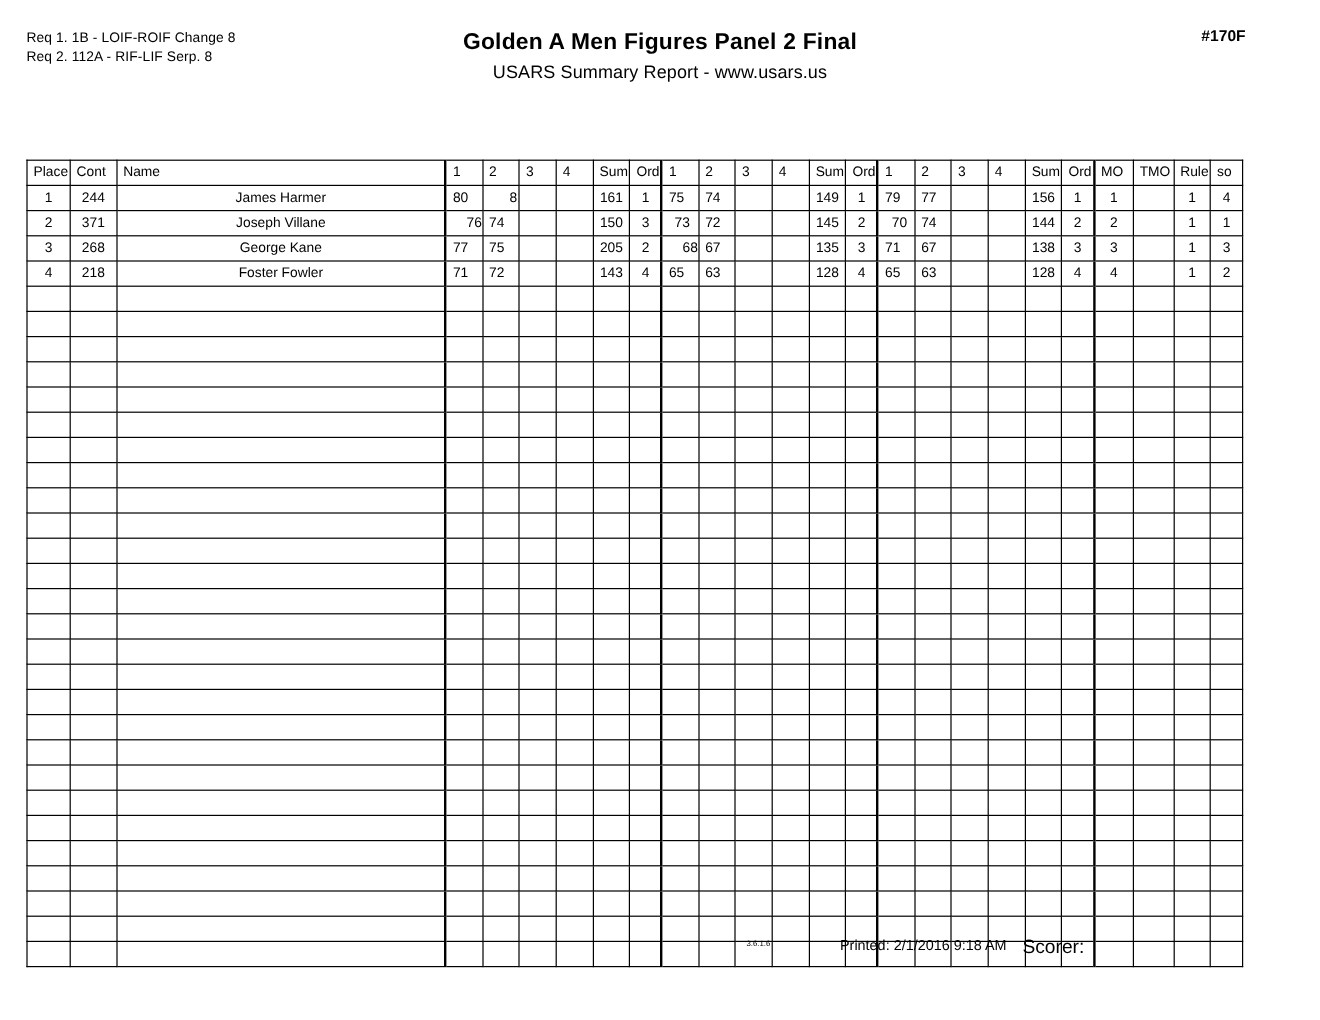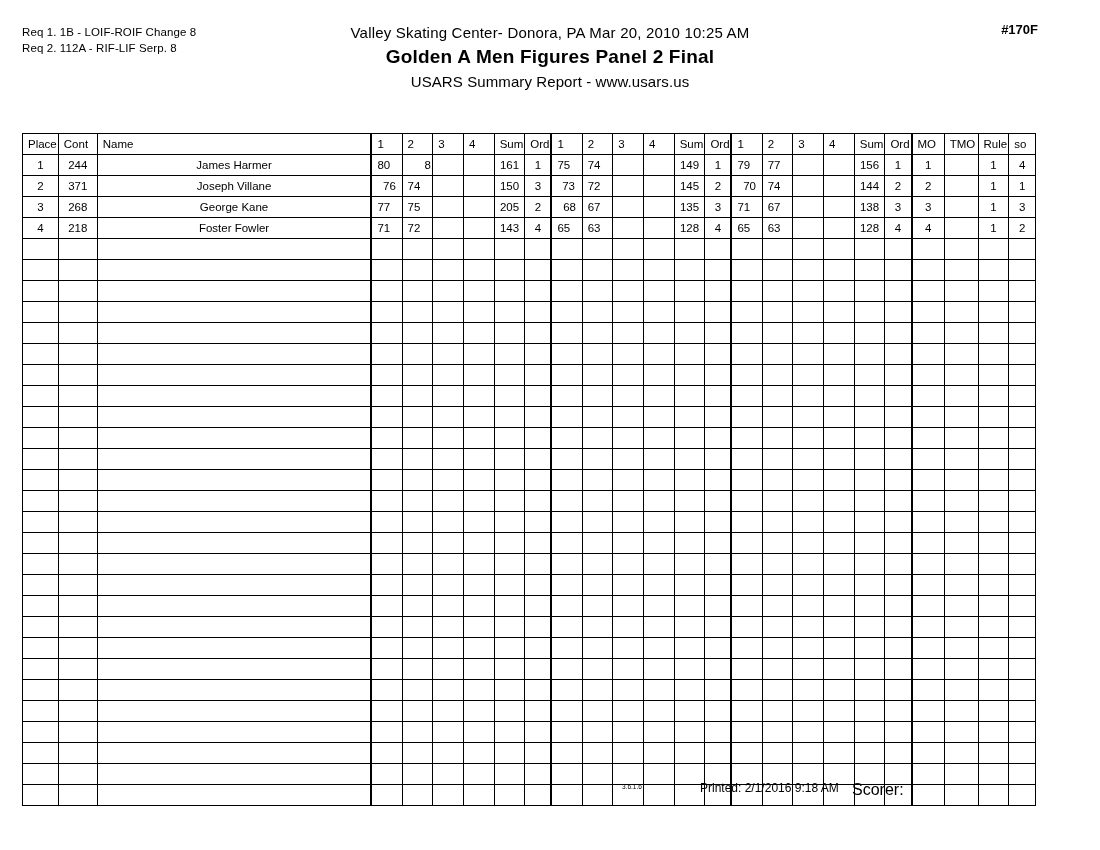--- a/index.html
+++ b/index.html
@@ -144,21 +144,20 @@
 <body>
 
 <div class="req-block">
   <div>Req 1.  1B - LOIF-ROIF Change 8</div>
   <div>Req 2.  112A - RIF-LIF Serp. 8</div>
 </div>
 
 <div class="doc-number">#170F</div>
 
 <div class="title-block">
-  <div class="title-2">Valley Skating Center- Donora, PA  Mar 20, 2010  10:25 AM</div>
   <div class="title-3">Golden A Men Figures    Panel  2 Final</div>
   <div class="title-4">USARS Summary Report - www.usars.us</div>
 </div>
 
 <div class="sheet">
   <table class="grid">
     <colgroup>
       <col style="width:35px">
       <col style="width:38px">
       <col style="width:268px">
@@ -246,21 +245,21 @@
           <td class="ordb thick-r">1</td>
           <td class="ord">1</td>
           <td class="tiny"></td>
           <td class="tiny">1</td>
           <td class="tiny">4</td>
         </tr>
         <tr class="row">
           <td class="numb">2</td>
           <td class="numb">371</td>
           <td class="name-bold">Joseph Villane</td>
-          <td class="sumb thick-l" style="text-align: center; padding-left: 5px; padding-right: 0px;">76</td>
+          <td class="sumb thick-l" style="text-align: right; padding-left: 5px; padding-right: 0px;">76</td>
           <td class="sumb" style="text-align: left; padding-left: 5px; padding-right: 0px;">74</td>
           <td class="sumb" style="text-align: left; padding-left: 5px; padding-right: 0px;"></td>
           <td class="sumb" style="text-align: left; padding-left: 5px; padding-right: 0px;"></td>
           <td class="sumb">150</td>
           <td class="ordb">3</td>
           <td class="sumb thick-l" style="text-align: center; padding-left: 3px; padding-right: 0px;">73</td>
           <td class="sumb" style="text-align: left; padding-left: 5px; padding-right: 0px;">72</td>
           <td class="sumb" style="text-align: left; padding-left: 5px; padding-right: 0px;"></td>
           <td class="sumb" style="text-align: left; padding-left: 5px; padding-right: 0px;"></td>
           <td class="sumb">145</td>
@@ -279,21 +278,21 @@
         <tr class="row">
           <td class="numb">3</td>
           <td class="numb">268</td>
           <td class="name-bold">George Kane</td>
           <td class="sumb thick-l" style="text-align: left; padding-left: 5px; padding-right: 0px;">77</td>
           <td class="sumb" style="text-align: left; padding-left: 5px; padding-right: 0px;">75</td>
           <td class="sumb" style="text-align: left; padding-left: 5px; padding-right: 0px;"></td>
           <td class="sumb" style="text-align: left; padding-left: 5px; padding-right: 0px;"></td>
           <td class="sumb">205</td>
           <td class="ordb">2</td>
-          <td class="sumb thick-l" style="text-align: center; padding-left: 5px; padding-right: 0px;">68</td>
+          <td class="sumb thick-l" style="text-align: right; padding-left: 5px; padding-right: 0px;">68</td>
           <td class="sumb" style="text-align: left; padding-left: 5px; padding-right: 0px;">67</td>
           <td class="sumb" style="text-align: left; padding-left: 5px; padding-right: 0px;"></td>
           <td class="sumb" style="text-align: left; padding-left: 5px; padding-right: 0px;"></td>
           <td class="sumb">135</td>
           <td class="ordb">3</td>
           <td class="sumb thick-l" style="text-align: left; padding-left: 5px; padding-right: 0px;">71</td>
           <td class="sumb" style="text-align: left; padding-left: 5px; padding-right: 0px;">67</td>
           <td class="sumb" style="text-align: left; padding-left: 5px; padding-right: 0px;"></td>
           <td class="sumb" style="text-align: left; padding-left: 5px; padding-right: 0px;"></td>
           <td class="sumb">138</td>

